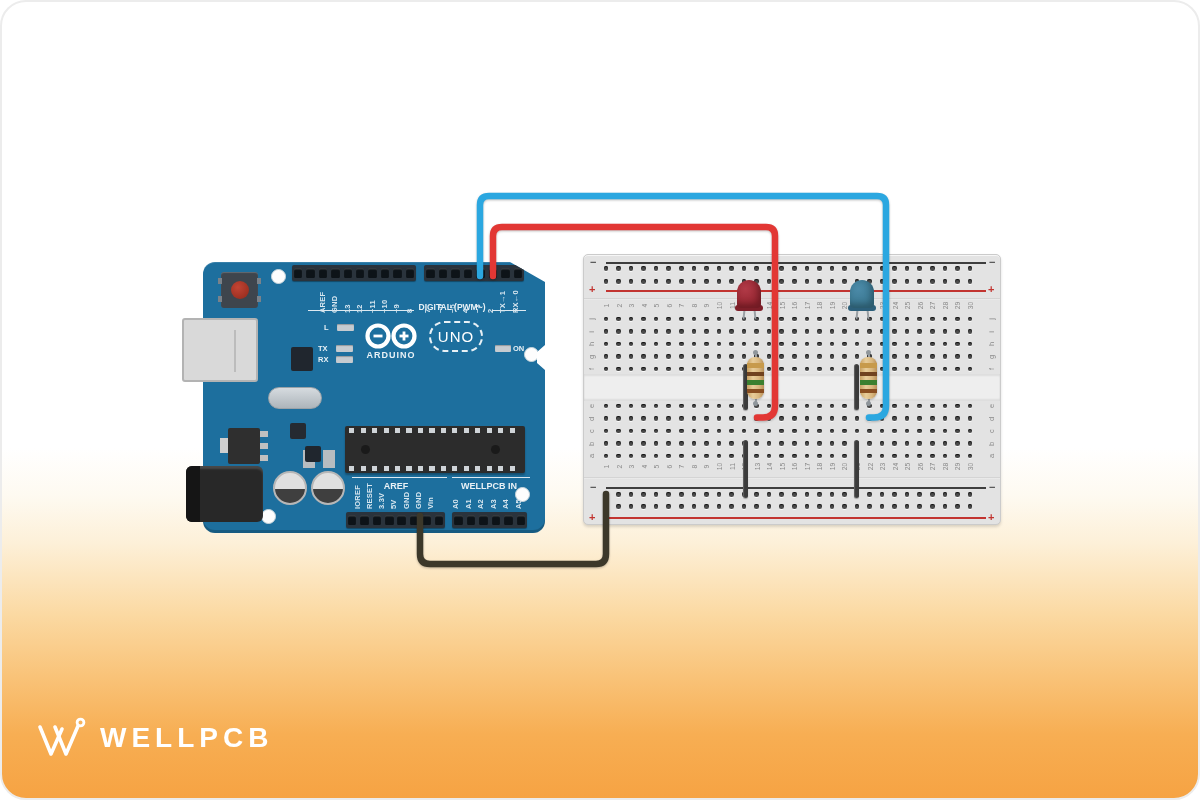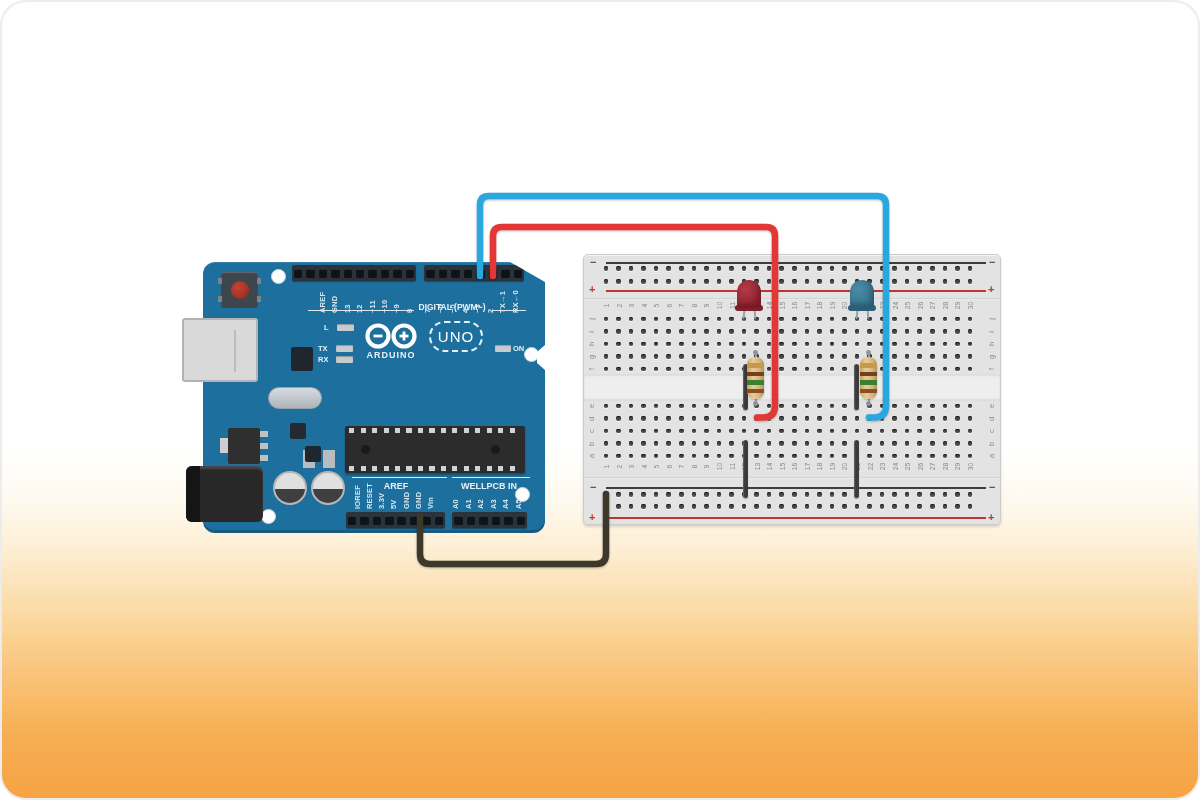--- a/index.html
+++ b/index.html
@@ -781,13 +781,21 @@
     <div class="ledflange" id="led-blue-flange" style="left: 848px; top: 305px; background: rgb(44, 95, 122);"></div>
     <div class="ledbody" id="led-blue-body" style="left: 850px; top: 280px; background: radial-gradient(circle at 35% 32%, rgb(75, 138, 168), rgb(57, 118, 143) 72%);"></div>
   </div>
 
   <svg id="wires">
     <path d="M480,276 V205 Q480,196 489,196 H877 Q886,196 886,205 V406 Q886,417.5 874,417.5 H869" fill="none" stroke-width="6.5" stroke-linecap="round" stroke="#2ba7e0"></path>
     <path d="M493,276 V236 Q493,227 502,227 H766 Q775,227 775,236 V406 Q775,417.5 763,417.5 H757" fill="none" stroke-width="6.5" stroke-linecap="round" stroke="#e23734"></path>
     <path d="M420,516 V554 Q420,564 430,564 H596 Q606,564 606,554 V494" fill="none" stroke-width="6.5" stroke-linecap="round" stroke="#3c382a"></path>
   </svg>
 
+  <div id="wm">
+    <svg width="54" height="48" viewBox="0 0 54 48">
+      <path d="M4,13 L15,40 L26,15" fill="none" stroke="#ffffff" stroke-width="3.6" stroke-linecap="round" stroke-linejoin="round"></path>
+      <path d="M19,13 L30,40 L42,12" fill="none" stroke="#ffffff" stroke-width="3.6" stroke-linecap="round" stroke-linejoin="round"></path>
+      <circle cx="44.5" cy="8.5" r="3.4" fill="none" stroke="#ffffff" stroke-width="2.8"></circle>
+    </svg>
+    <span class="wmtext">WELLPCB</span>
+  </div>
 </div>
 
 </body></html>

